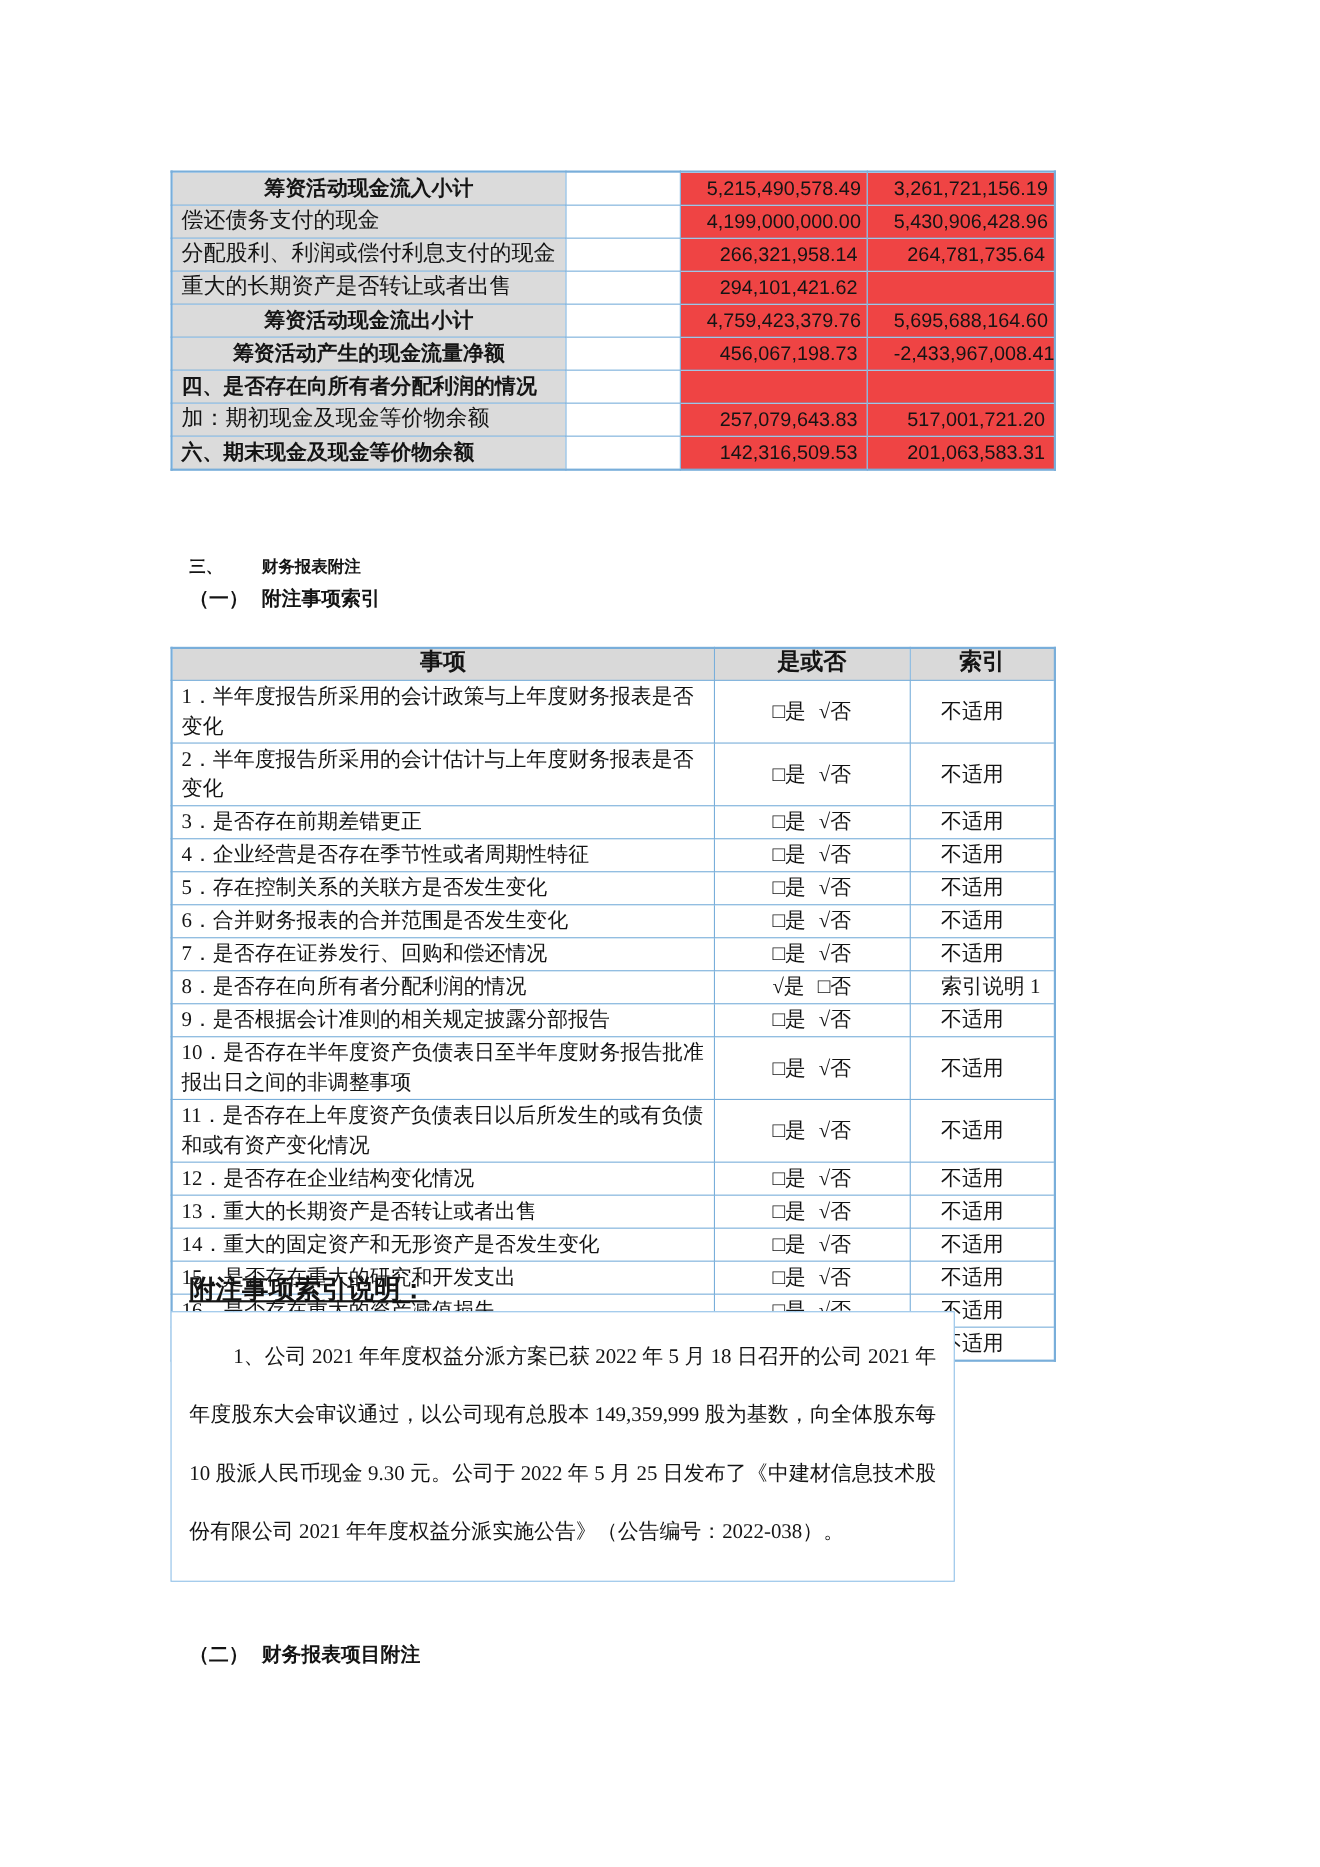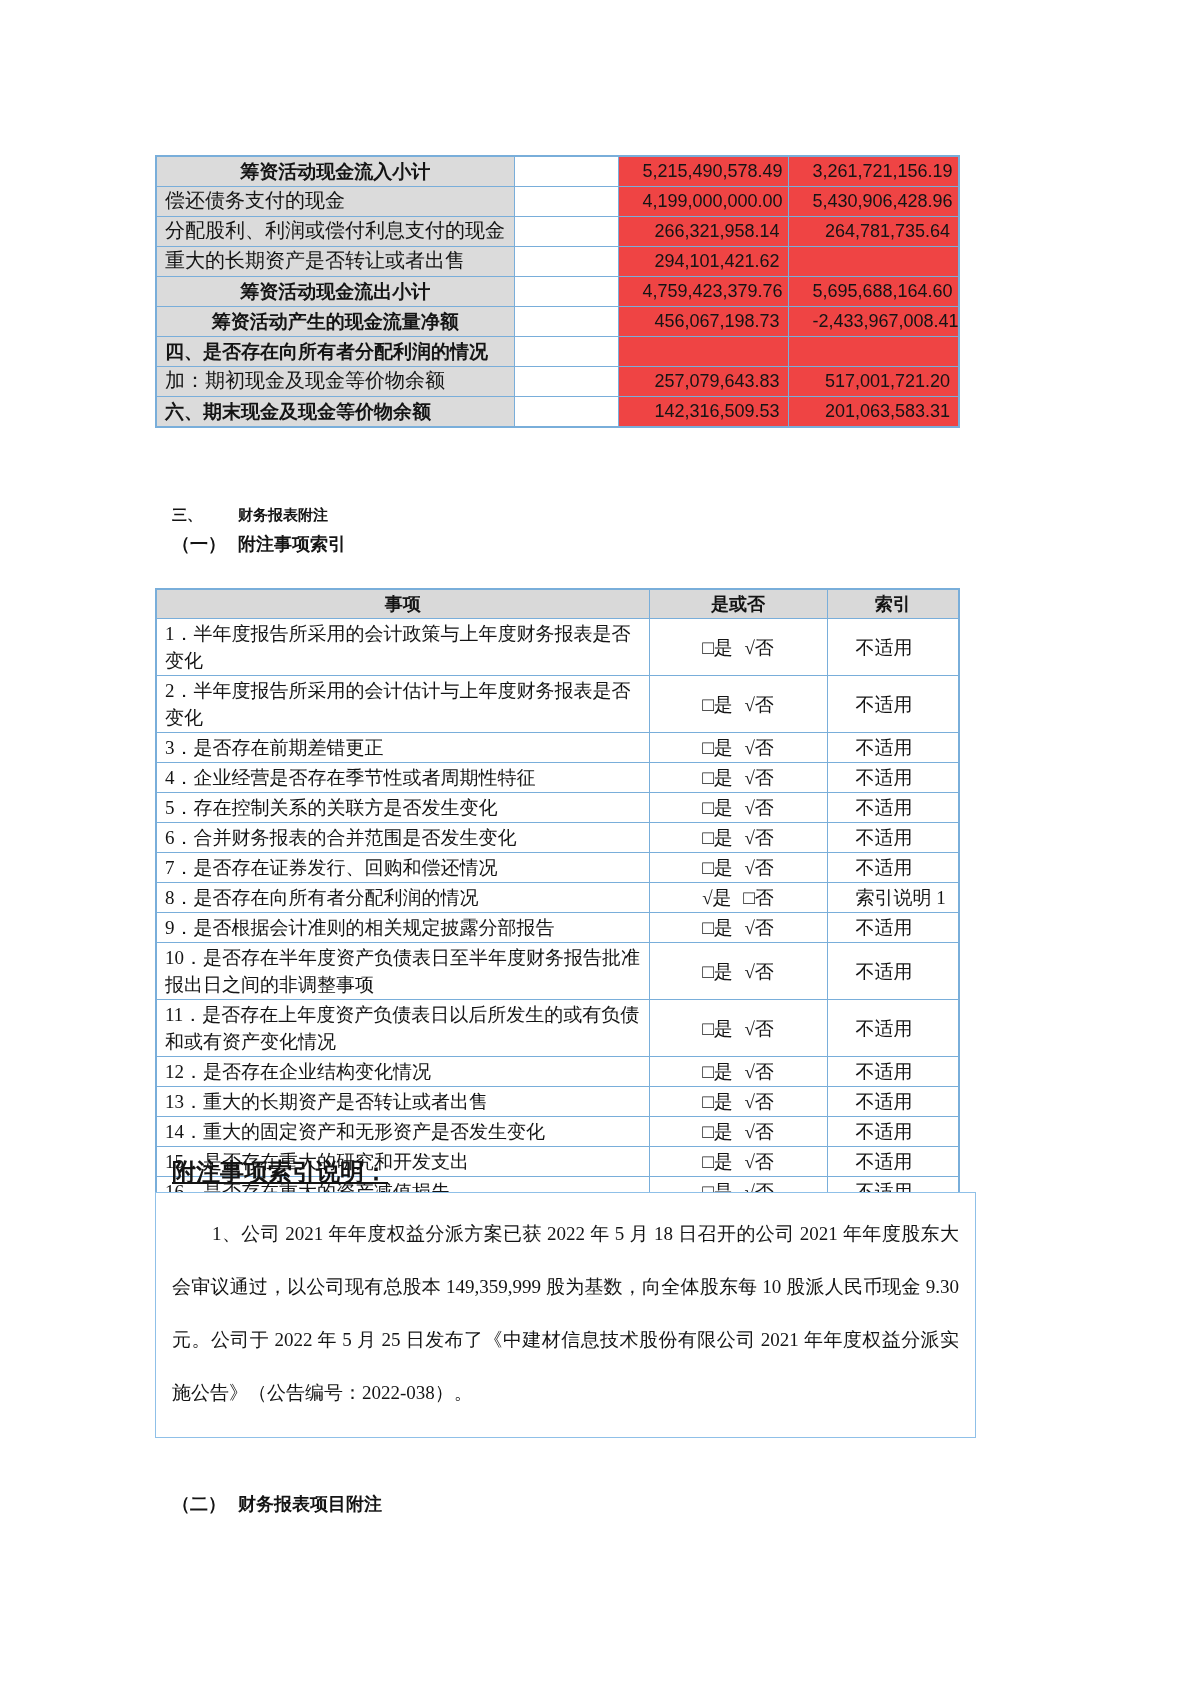--- a/index.html
+++ b/index.html
@@ -25,33 +25,33 @@
   #cashflow-table td.mid{background:#ffffff;}
   
   .h-num{display:inline-block;width:66px;}
   #section3{top:483px;left:172px;font-size:15px;font-weight:bold;font-family:"Liberation Sans","DejaVu Sans",sans-serif;margin-top:23px;}
   #sub1{top:532px;left:172px;font-size:18px;font-weight:bold;font-family:"Liberation Sans","DejaVu Sans",sans-serif;}
   #sub2{top:1492px;left:172px;font-size:18px;font-weight:bold;font-family:"Liberation Sans","DejaVu Sans",sans-serif;}
   
   #notes-table{top:566px;left:155px;width:803px;font-size:19px;}
   #notes-table th{
     background:#d9d9d9;font-weight:bold;text-align:center;line-height:26px;padding:1px 6px;
-    font-family:Liberation Serif, serif;font-size:18px;
+    font-family:Liberation Mono, monospace;font-size:21px;
   }
   #notes-table td{line-height:27px;padding:1px 8px;background:#fff;}
   #notes-table td.item{text-align:left;}
   #notes-table td.yn{text-align:center;word-spacing:7px;white-space:nowrap;}
   #notes-table td.idx{padding-left:28px;}
   
   #note-heading{
     top:1156px;left:172px;font-size:24px;font-weight:bold;text-decoration:underline;
     font-family:"Liberation Sans","DejaVu Sans",sans-serif;
   }
   #note-box{
-    top:1192px;left:155px;width:821px;border:1px solid #8fc0e8;background:#fff;
+    top:1192px;left:155px;width:713px;border:1px solid #8fc0e8;background:#fff;
     box-sizing:border-box;padding:14px 16px 18px 16px;
   }
   #note-box p{
     margin:0;font-size:19px;line-height:53px;text-align:justify;text-indent:40px;
   }
 </style>
 </head>
 <body>
 
 <table id="cashflow-table" class="tbl abs">

